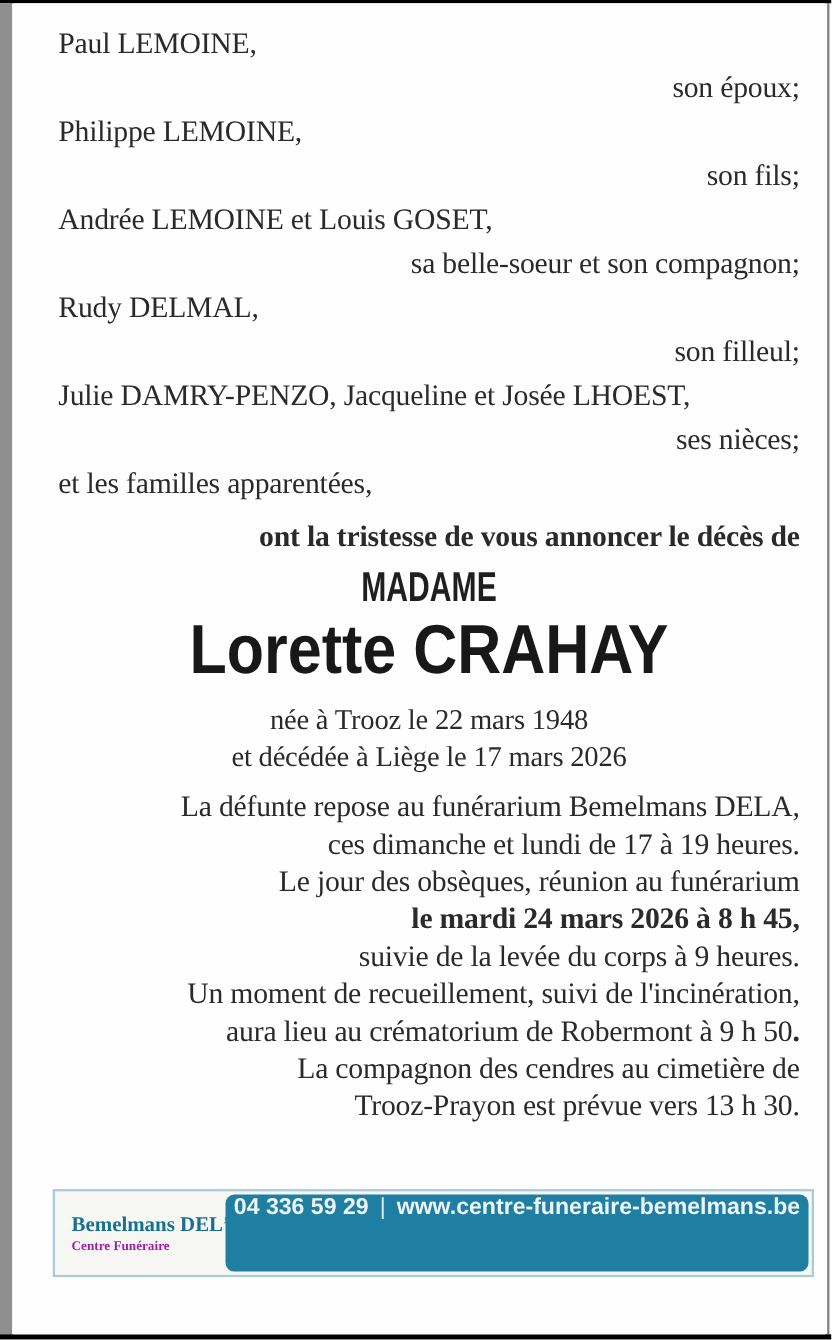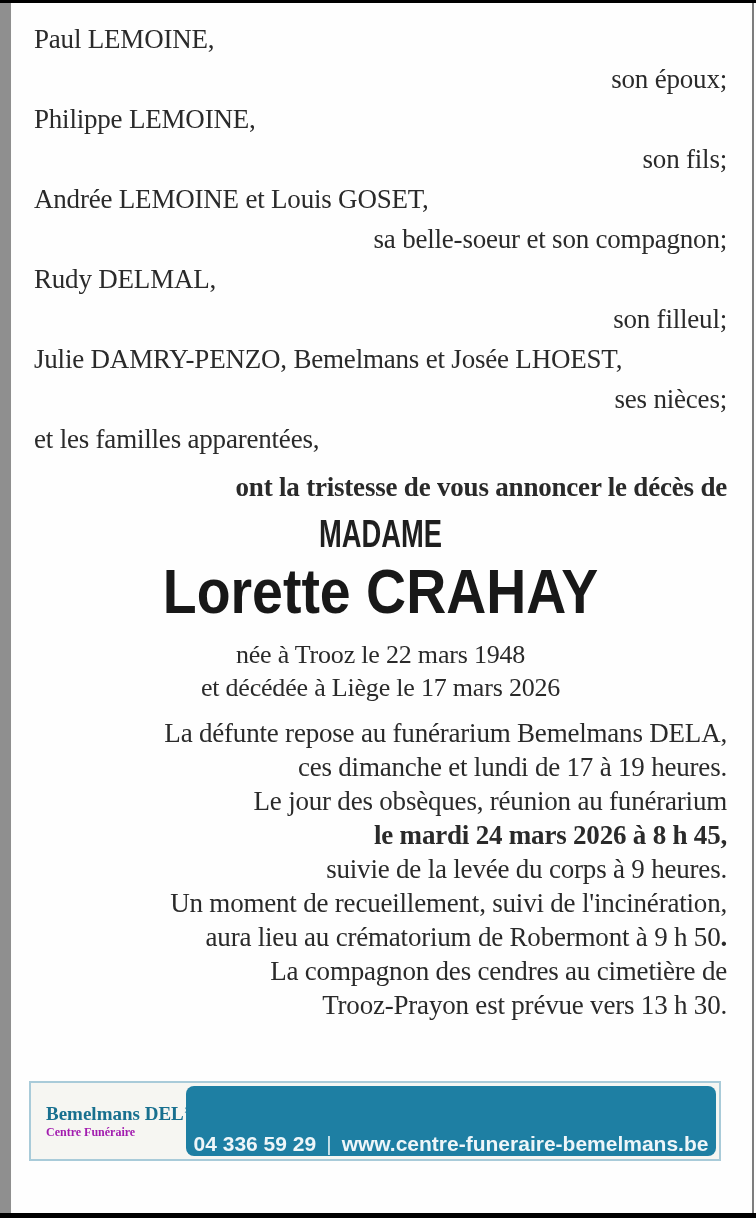--- a/index.html
+++ b/index.html
@@ -6,21 +6,21 @@
   .canvas{
     position:relative;width:756px;height:1218px;background:#fdfdfc;overflow:hidden;
     font-family:"Liberation Serif","DejaVu Serif",serif;color:#2a2a2a;
   }
   .top-bar{position:absolute;left:0;top:0;width:756px;height:3px;background:#000;}
   .bottom-bar{position:absolute;left:0;bottom:0;width:756px;height:5px;background:#000;}
   .left-strip{position:absolute;left:0;top:3px;bottom:5px;width:11px;background:#8f8f8f;}
   .right-line{position:absolute;right:2px;top:3px;bottom:5px;width:2px;background:#7d7d7d;}
   .content{
     position:absolute;left:12px;right:6px;top:3px;bottom:5px;background:#fefefe;
-    padding:16px 23px 0 22px;box-sizing:border-box;
+    padding:16px 23px 0 41px;box-sizing:border-box;
   }
   
   .family{font-size:27px;line-height:40px;letter-spacing:-0.2px;}
   .family .left{text-align:left;}
   .family .right{text-align:right;}
   
   .announce{margin-top:12px;text-align:right;font-size:27px;line-height:33px;letter-spacing:-0.2px;font-weight:bold;}
   
   .madame{
     margin-top:12px;text-align:center;line-height:36px;
@@ -43,21 +43,21 @@
   
   .footer-bar{
     margin:59px 0 0 -5px;width:692px;height:80px;box-sizing:border-box;
     border:2px solid #a9cbd9;background:#f6f6f2;display:flex;align-items:stretch;
     padding:3px;
   }
   .logo-box{width:152px;display:flex;flex-direction:column;justify-content:center;padding-left:12px;box-sizing:border-box;}
   .brand{font-family:"Liberation Serif","DejaVu Serif",serif;font-weight:700;font-size:19px;line-height:21px;color:#18708f;white-space:nowrap;}
   .brand-sub{font-family:"Liberation Serif","DejaVu Serif",serif;font-weight:700;font-size:12px;line-height:16px;color:#a21caf;}
   .contact-box{
-    flex:1;background:#1e7fa3;border-radius:8px;display:flex;align-items:flex-end;justify-content:center;
+    flex:1;background:#1e7fa3;border-radius:8px;display:flex;align-items:flex-start;justify-content:center;
     font-family:"Liberation Sans","DejaVu Sans",sans-serif;color:#eef6f9;font-size:21px;font-weight:700;
     white-space:nowrap;
   }
   .contact-box .sep{font-weight:400;margin:0 10px;opacity:0.9;}
 </style>
 </head>
 <body>
 
 <div class="canvas">
   <div class="top-bar"></div>
@@ -68,21 +68,21 @@
   <div class="content">
     <div class="family">
         <div class="left">Paul LEMOINE,</div>
         <div class="right">son époux;</div>
         <div class="left">Philippe LEMOINE,</div>
         <div class="right">son fils;</div>
         <div class="left">Andrée LEMOINE et Louis GOSET,</div>
         <div class="right">sa belle-soeur et son compagnon;</div>
         <div class="left">Rudy DELMAL,</div>
         <div class="right">son filleul;</div>
-        <div class="left">Julie DAMRY-PENZO, Bemelmans et Josée LHOEST,</div>
+        <div class="left">Julie DAMRY-PENZO, Jacqueline et Josée LHOEST,</div>
         <div class="right">ses nièces;</div>
         <div class="left">et les familles apparentées,</div>
       </div>
 
     <div class="announce">ont la tristesse de vous annoncer le décès de</div>
 
     <div class="madame">MADAME</div>
 
     <div class="name-line">Lorette CRAHAY</div>
 

